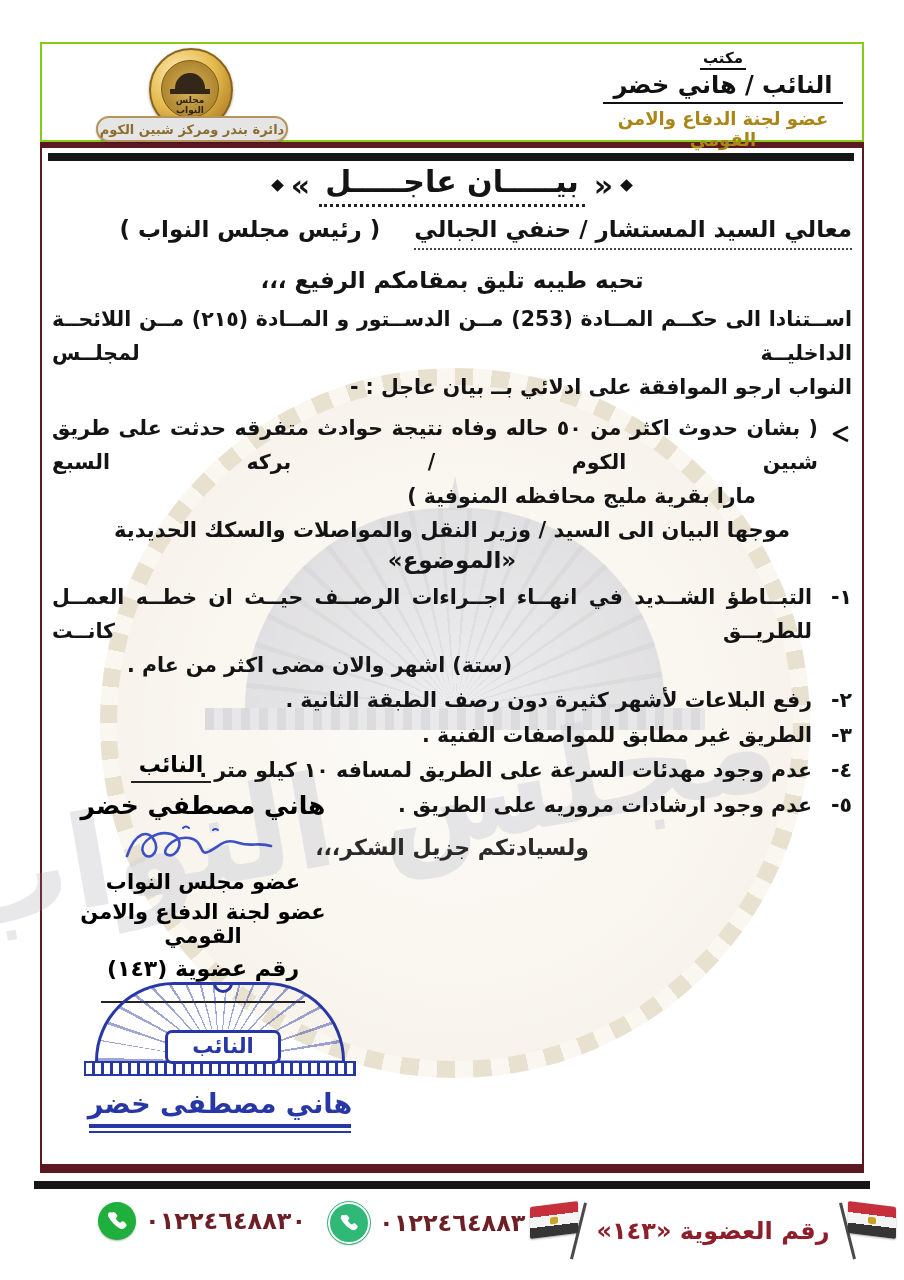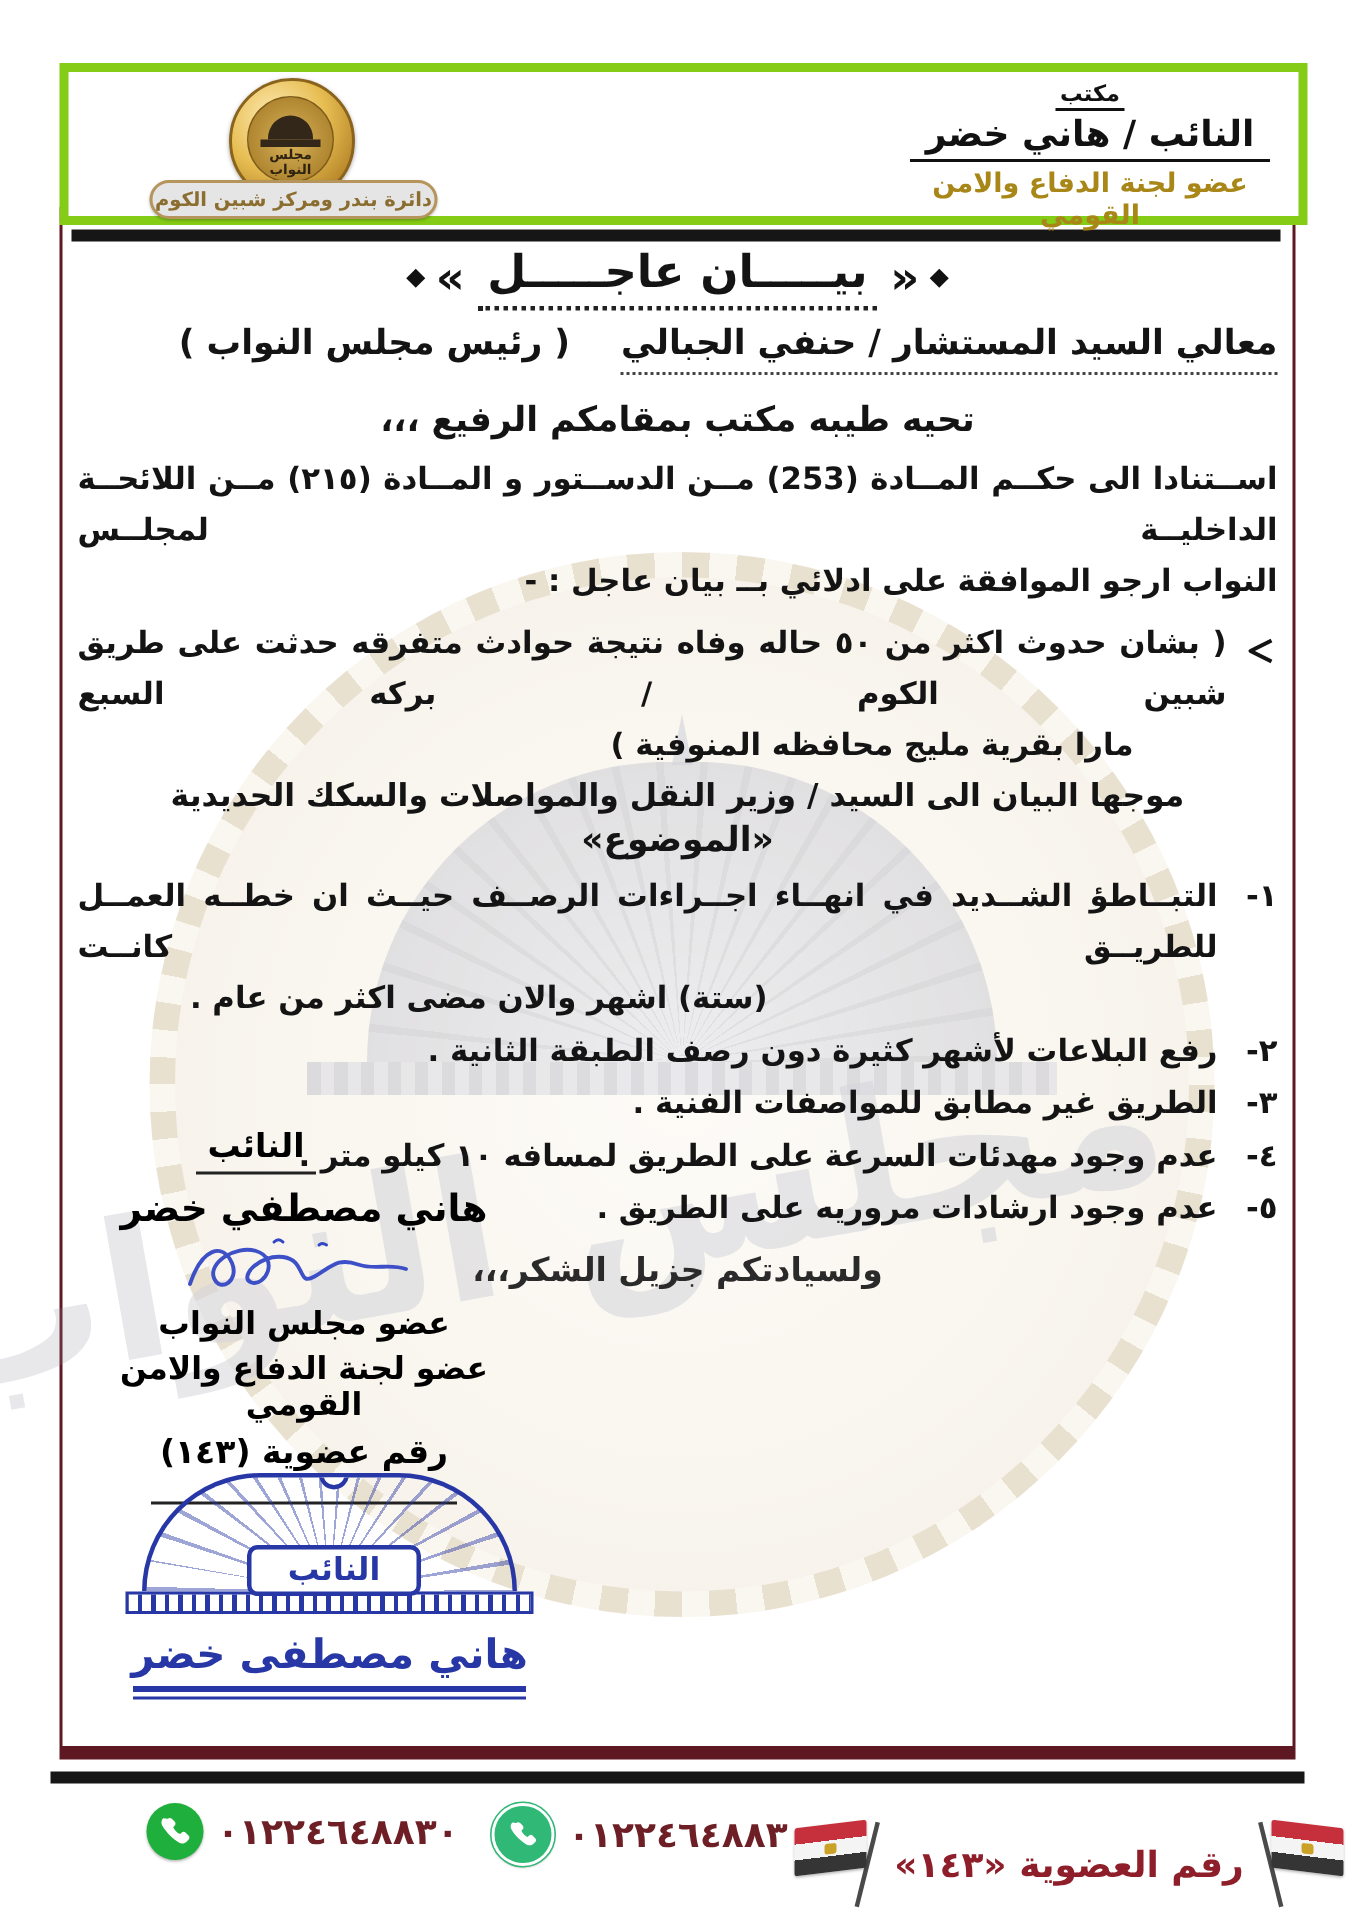--- a/index.html
+++ b/index.html
@@ -1,20 +1,20 @@
 <!DOCTYPE html>
 <html lang="ar" dir="rtl"><head>
 <meta charset="utf-8">
 <style>
   html,body{margin:0;padding:0;}
   body{width:904px;height:1280px;background:#ffffff;font-family:"DejaVu Sans",sans-serif;}
   .page{position:relative;width:904px;height:1280px;overflow:hidden;background:#fff;direction:rtl;}
 
   
-  .header-box{position:absolute;left:40px;top:42px;width:820px;height:96px;border:6px solid #84cc16;background:#fff;z-index:5;}
+  .header-box{position:absolute;left:40px;top:42px;width:820px;height:96px;border:2px solid #84cc16;background:#fff;z-index:5;}
   .office-block{position:absolute;right:14px;top:4px;width:250px;text-align:center;}
   .office-label{display:inline-block;font-size:15px;font-weight:bold;color:#111;border-bottom:2px solid #111;padding:0 3px 1px;}
   .mp-name{display:inline-block;font-size:24px;font-weight:bold;color:#111;border-bottom:2px solid #111;padding:0 10px 3px;margin-top:1px;}
   .committee{font-size:18px;font-weight:bold;color:#a98618;margin-top:4px;}
   .logo-wrap{position:absolute;left:52px;top:2px;width:200px;height:94px;}
   .seal{position:absolute;left:55px;top:2px;width:80px;height:80px;border-radius:50%;
         background:radial-gradient(circle at 35% 30%, #fdeab2, #e7bd52 45%, #bd8d2e 75%, #8f6a1e);
         border:2px solid #8a641c;box-shadow:0 1px 3px rgba(0,0,0,.35);}
   .seal-inner{position:absolute;left:10px;top:10px;width:56px;height:56px;border-radius:50%;
         background:radial-gradient(circle,#d9b35a 0%,#b08631 70%,#7d5c1a 100%);border:1px solid #7d5c1a;}
@@ -97,21 +97,21 @@
 
   
   .footer{position:absolute;left:0;top:1196px;width:904px;height:70px;z-index:4;}
   .contact{position:absolute;top:6px;display:flex;align-items:center;gap:9px;direction:ltr;}
   .contact.phone{left:98px;}
   .contact.whatsapp{left:328px;}
   .icon-circle{width:38px;height:38px;border-radius:50%;display:flex;align-items:center;justify-content:center;box-shadow:0 1px 2px rgba(0,0,0,.3);}
   .icon-circle.green{background:#1faf3c;}
   .icon-circle.wa{background:#2fb876;border:2.5px solid #ffffff;outline:1.5px solid #2fb876;}
   .contact-number{font-size:24px;font-weight:bold;color:#6e1f26;}
-  .membership-group{position:absolute;left:548px;top:16px;width:330px;display:flex;align-items:center;justify-content:center;gap:10px;}
+  .membership-group{position:absolute;left:548px;top:4px;width:330px;display:flex;align-items:center;justify-content:center;gap:10px;}
   .membership-text{font-size:24px;font-weight:bold;color:#8e1f2a;white-space:nowrap;}
   .flag{position:relative;width:58px;height:62px;flex:0 0 auto;}
   .flag .pole{position:absolute;width:3px;height:58px;background:#4a4a4a;top:2px;}
   .flag.left .pole{right:6px;transform:rotate(14deg);}
   .flag.right .pole{left:6px;transform:rotate(-14deg);}
   .flag .cloth{position:absolute;top:4px;width:48px;height:32px;border-radius:2px;
         background:linear-gradient(180deg,#c5303c 0 34%,#f4f4f4 34% 67%,#353535 67% 100%);box-shadow:0 1px 2px rgba(0,0,0,.3);}
   .flag.left .cloth{right:8px;transform:skewY(-7deg);}
   .flag.right .cloth{left:8px;transform:skewY(7deg);}
   .flag .cloth::after{content:"";position:absolute;left:50%;top:50%;width:8px;height:7px;margin:-3px 0 0 -4px;background:#c9a227;border-radius:2px;}
@@ -164,21 +164,21 @@
       <span class="title-text">بيـــــان عاجـــــل</span>
       <span class="title-decor">»</span>
       <span class="orn"></span>
     </div>
 
     <div class="addressee">
       <span class="addressee-name">معالي السيد المستشار / حنفي الجبالي</span>
       <span>( رئيس مجلس النواب )</span>
     </div>
 
-    <div class="greeting">تحيه طيبه مكتب بمقامكم الرفيع ،،،</div>
+    <div class="greeting">تحيه طيبه تليق بمقامكم الرفيع ،،،</div>
 
     <div class="intro par">
       <div class="stretch">اســتنادا الى حكــم المــادة (253) مــن الدســتور و المــادة (٢١٥) مــن اللائحــة الداخليــة لمجلــس</div>
       <div>النواب ارجو الموافقة على ادلائي بــ بيان عاجل : -</div>
     </div>
 
     <div class="bullet par">
       <span class="bullet-arrow">
         <svg width="20" height="18" viewBox="0 0 20 18">
             <path d="M18 2 L4 9 L18 16" fill="none" stroke="#141414" stroke-width="2.6" stroke-linejoin="round"></path>

